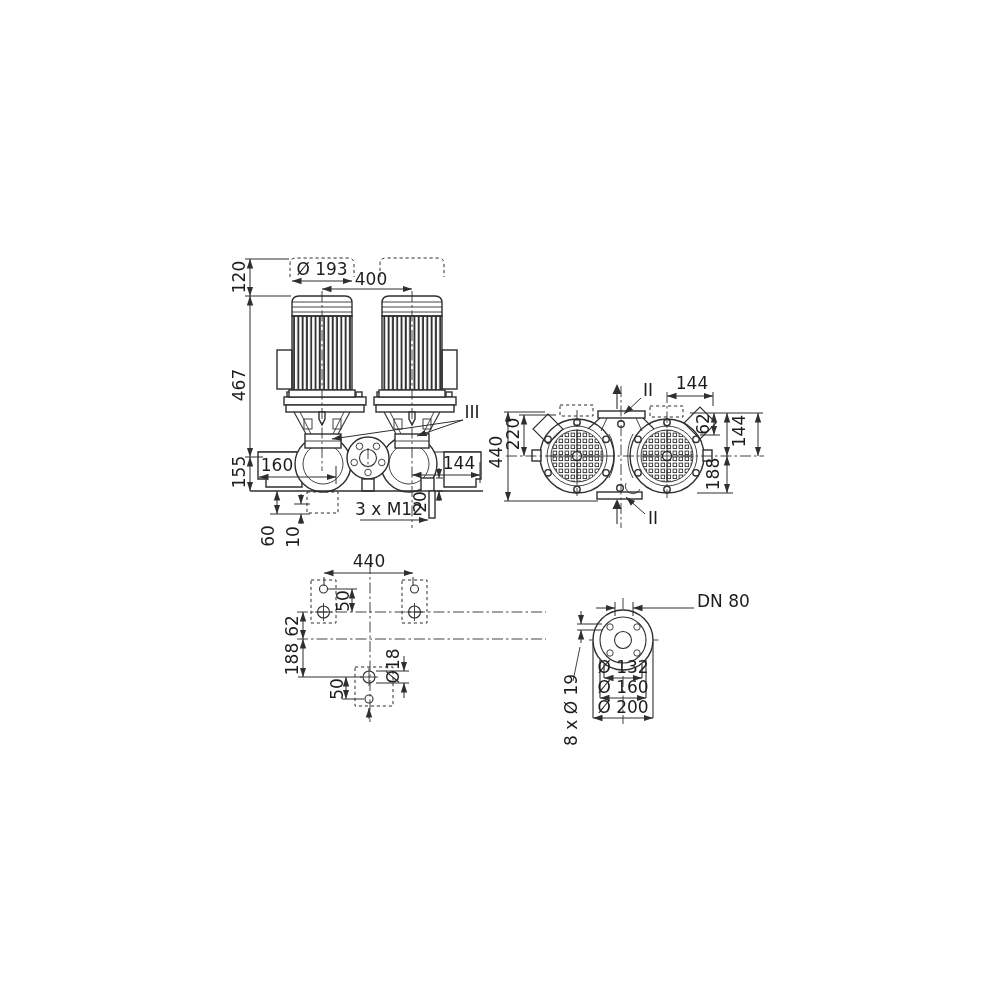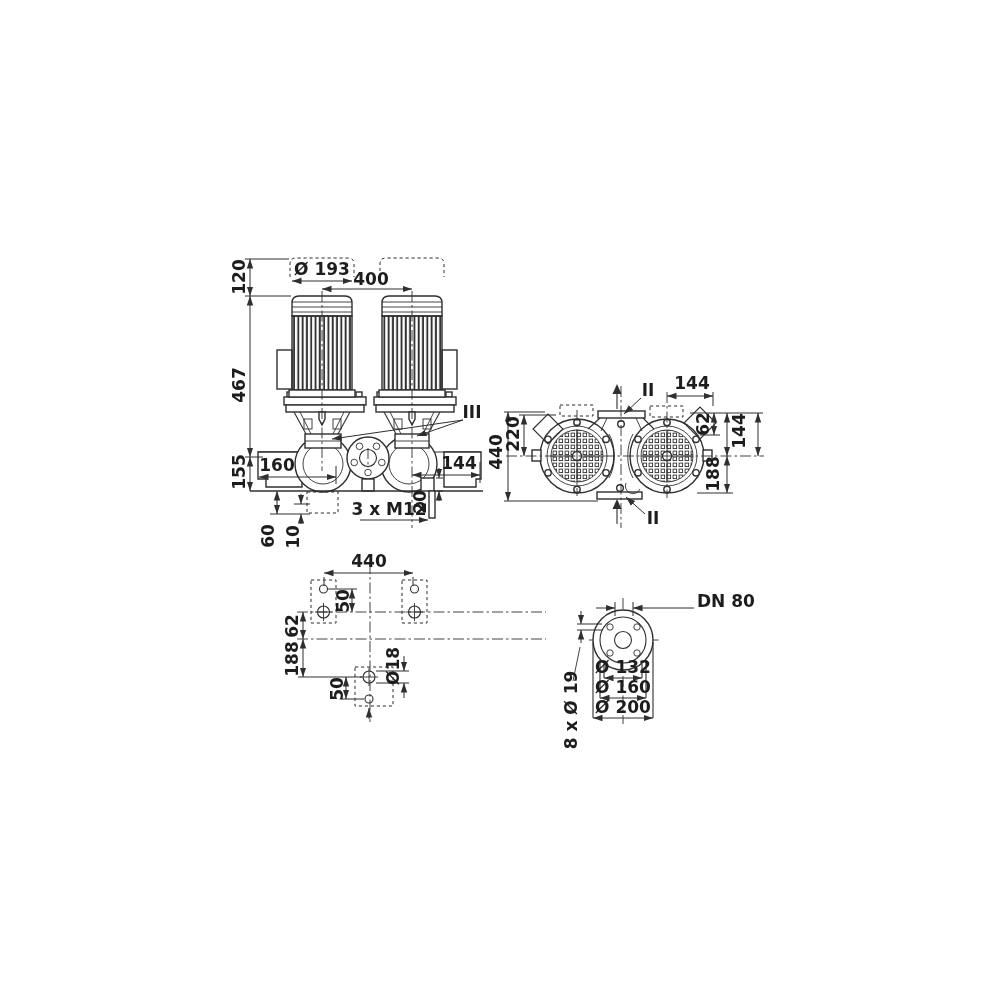--- a/index.html
+++ b/index.html
@@ -1,17 +1,17 @@
 <!DOCTYPE html>
 <html style="--line: #2f2f2f; --ink: #1d1d1d; --background: #ffffff;"><head>
 <meta charset="utf-8">
 <style>
   :root { --line:#2f2f2f; --ink:#1d1d1d; --background:#ffffff; }
   html,body { margin:0; padding:0; background:var(--background); }
-  .canvas { width:1000px; height:1000px; position:relative; background:var(--background);font-weight:bold; }
+  .canvas { width:1000px; height:1000px; position:relative; background:var(--background); }
   svg text { font-family:"DejaVu Sans","Liberation Sans",sans-serif; font-size:17px; fill:var(--ink); }
   .ol   { stroke:var(--line); stroke-width:1.4; fill:none; }
   .olf  { stroke:var(--line); stroke-width:1.4; fill:#fff; }
   .ol2  { stroke:var(--line); stroke-width:1.1; fill:none; }
   .thin { stroke:var(--line); stroke-width:0.9; fill:none; }
   .dim  { stroke:var(--line); stroke-width:1; fill:none; }
   .cl   { stroke:var(--line); stroke-width:0.9; fill:none; stroke-dasharray:11 3 2.5 3; }
   .hid  { stroke:var(--line); stroke-width:1; fill:none; stroke-dasharray:3.2 2.8; }
   .fill { fill:var(--line); stroke:none; }
   #ah path { fill:var(--line); }

